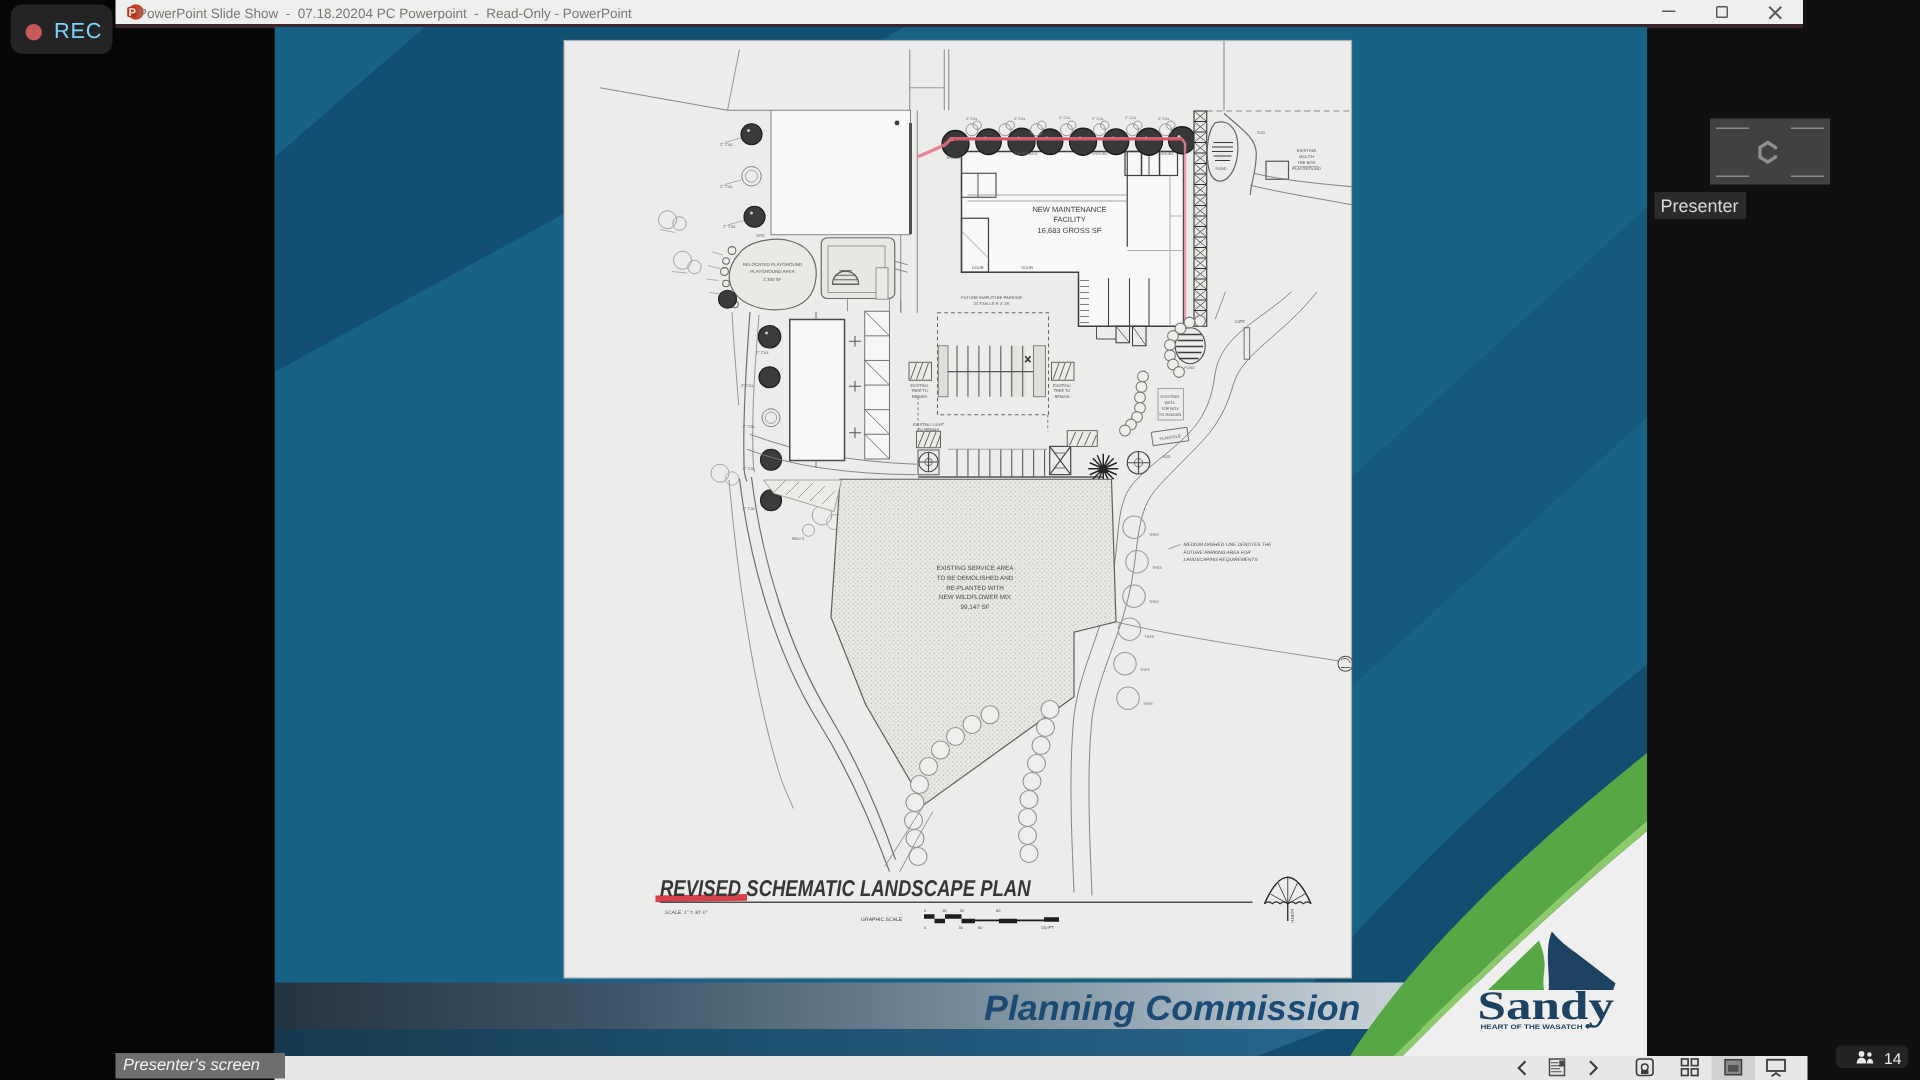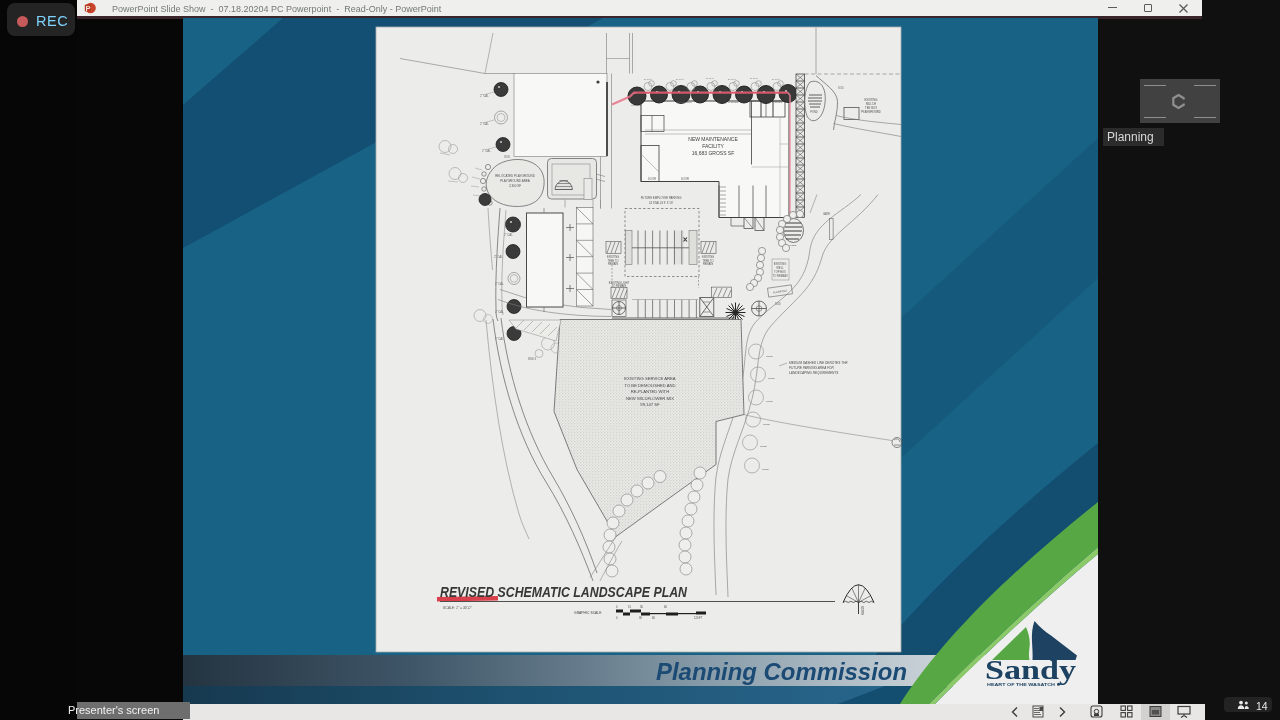--- a/index.html
+++ b/index.html
@@ -15,21 +15,21 @@
 <div class="abs" style="left:1202px;top:0;width:78px;height:720px;background:#101010;"></div>
 
 <div class="abs" style="left:77px;top:0;width:1125px;height:16px;background:#eff0ee;"></div>
 
 <svg class="abs" style="left:84px;top:2px;" width="12" height="12" viewBox="0 0 12 12">
   <circle cx="6.6" cy="6" r="5.2" fill="#c8442a"></circle>
   <rect x="0.8" y="2.6" width="6" height="6.8" rx="1" fill="#b63a22"></rect>
   <text x="1.6" y="8.6" font-size="7.5" font-weight="bold" fill="#f7e3dd" font-family="Liberation Sans">P</text>
 </svg>
 
-<div class="abs" style="left:112px;top:3.5px;font-size:9px;color:#747974;">PowerPoint Slide Show&nbsp;&nbsp;-&nbsp;&nbsp;07.18.20204 PC Powerpoint&nbsp;&nbsp;-&nbsp;&nbsp;Read-Only - PowerPoint</div>
+<div class="abs" style="left:92px;top:3.5px;font-size:9px;color:#747974;">PowerPoint Slide Show&nbsp;&nbsp;-&nbsp;&nbsp;07.18.20204 PC Powerpoint&nbsp;&nbsp;-&nbsp;&nbsp;Read-Only - PowerPoint</div>
 
 <div class="abs" style="left:1108px;top:7px;width:9px;height:1.4px;background:#5a5a5a;"></div>
 
 <div class="abs" style="left:1144px;top:3.5px;width:8px;height:8px;border:1.2px solid #5a5a5a;border-radius:1px;"></div>
 
 <svg class="abs" style="left:1178px;top:2.5px;" width="11" height="11" viewBox="0 0 11 11">
   <path d="M1.5,1.5 L9.5,9.5 M9.5,1.5 L1.5,9.5" stroke="#5a5a5a" stroke-width="1.3"></path>
 </svg>
 
 <div class="abs" style="left:77px;top:16px;width:1125px;height:2.5px;background:#3a262a;"></div>
@@ -632,24 +632,24 @@
 <div class="abs" style="left:1194px;top:84.5px;width:22px;height:1.8px;background:#8f8f8f;"></div>
 <div class="abs" style="left:1144px;top:116.5px;width:22px;height:1.8px;background:#8f8f8f;"></div>
 <div class="abs" style="left:1194px;top:116.5px;width:22px;height:1.8px;background:#8f8f8f;"></div>
 
 <svg class="abs" style="left:1170px;top:93px;" width="17" height="17" viewBox="0 0 17 17">
   <path d="M8.5,2 L13.7,5.2 V11.8 L8.5,15 L3.3,11.8 V5.2 Z" fill="none" stroke="#8f8f8f" stroke-width="2.2"></path>
   <rect x="10.5" y="6.5" width="6" height="4" fill="#414141"></rect>
 </svg>
 
 <div class="abs" style="left:1103px;top:128px;width:61px;height:18px;background:#2b2b2b;"></div>
-<div class="abs" style="left:1107px;top:130px;font-size:12px;color:#d8d8d8;">Planning</div>
+<div class="abs" style="left:1107px;top:130px;font-size:12px;color:#d8d8d8;">Presenter</div>
 
 <div class="abs" style="left:77px;top:702px;width:113px;height:17px;background:#6e6e6e;"></div>
-<div class="abs" style="left:68px;top:704px;font-size:11px;color:#f2f2f2;">Presenter's screen</div>
+<div class="abs" style="left:82px;top:704px;font-size:11px;color:#f2f2f2;font-style:italic;">Presenter's screen</div>
 
 <div class="abs" style="left:1224px;top:697px;width:48px;height:15px;background:#232323;border-radius:4px;"></div>
 
 <svg class="abs" style="left:1237px;top:700px;" width="13" height="10" viewBox="0 0 13 10">
   <circle cx="4" cy="2.6" r="1.9" fill="#e8e8e8"></circle>
   <path d="M0.8,9 C0.8,6.4 2.2,5.2 4,5.2 C5.8,5.2 7.2,6.4 7.2,9 Z" fill="#e8e8e8"></path>
   <circle cx="9.3" cy="3" r="1.5" fill="#e8e8e8"></circle>
   <path d="M7.6,9 C7.6,6.9 8.4,5.9 9.5,5.9 C10.8,5.9 11.8,6.9 11.8,9 Z" fill="#e8e8e8"></path>
 </svg>
 

